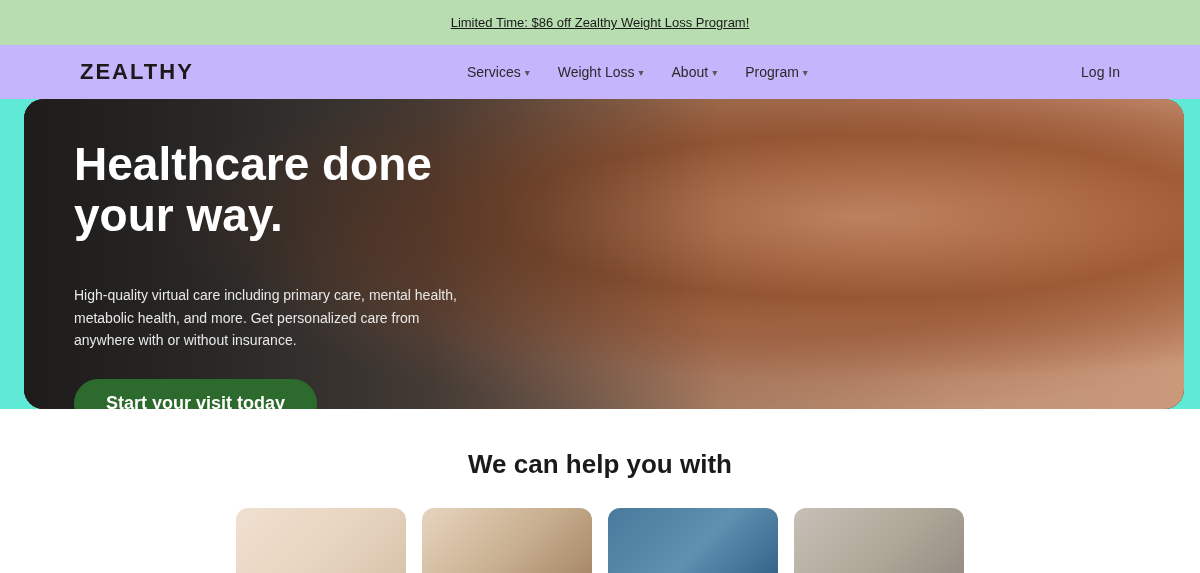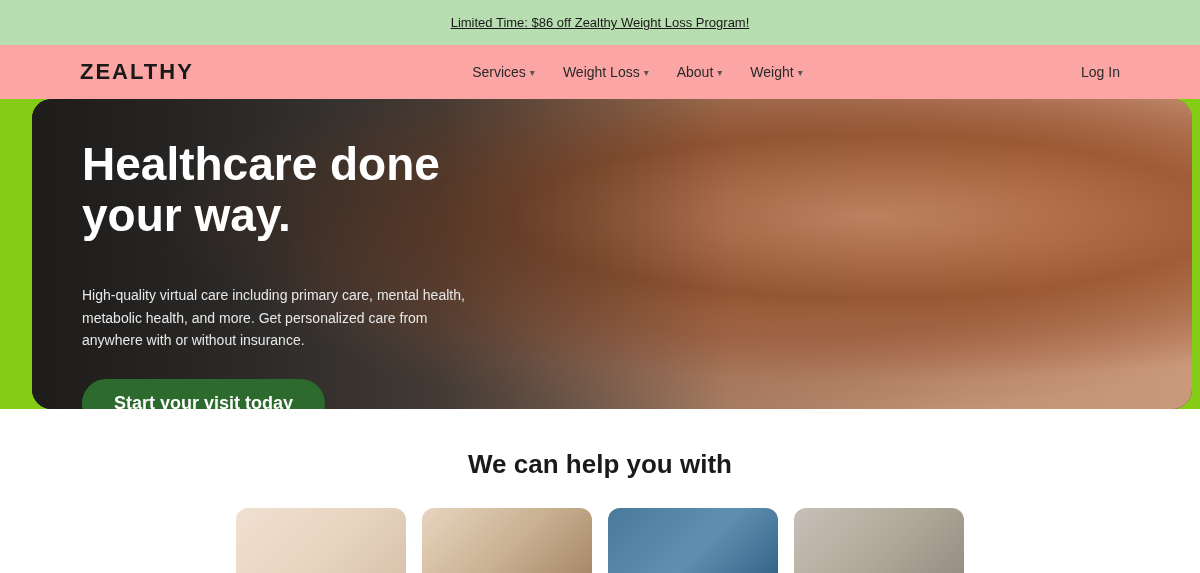--- a/index.html
+++ b/index.html
@@ -13,21 +13,21 @@
       font-size: 13px;
     }
     .top-banner a {
       color: #1a1a1a;
       text-decoration: underline;
       font-weight: 500;
     }
 
     
     .navbar {
-      background: #fca5a5;
+      background: #c4b5fd;
       display: flex;
       align-items: center;
       justify-content: space-between;
       padding: 14px 80px;
       border-bottom: none;
     }
     .navbar-logo {
       font-size: 22px;
       font-weight: 900;
       letter-spacing: 2px;
@@ -205,30 +205,30 @@
     </span>
     <span class="nav-link">
       <span>Weight Loss</span>
       <span class="chevron">▾</span>
     </span>
     <span class="nav-link">
       <span>About</span>
       <span class="chevron">▾</span>
     </span>
     <span class="nav-link">
-      <span>Weight</span>
+      <span>Program</span>
       <span class="chevron">▾</span>
     </span>
   </div>
   <div class="navbar-actions">
     <span class="login-link">Log In</span>
   </div>
 </nav>
 
-<div style="background:#84cc16; padding: 0 20px 0 12px;">
+<div style="background:#5eead4; padding: 0 20px 0 4px;">
   <div class="hero">
     <div class="hero-photo"></div>
     <div class="hero-face-overlay"></div>
     <div class="hero-bg"></div>
     <div class="hero-content">
       <h1 class="hero-title">Healthcare done your way.</h1>
       <p class="hero-subtitle">High-quality virtual care including primary care, mental health, metabolic health, and more. Get personalized care from anywhere with or without insurance.</p>
       <button class="hero-cta">Start your visit today</button>
     </div>
   </div>

